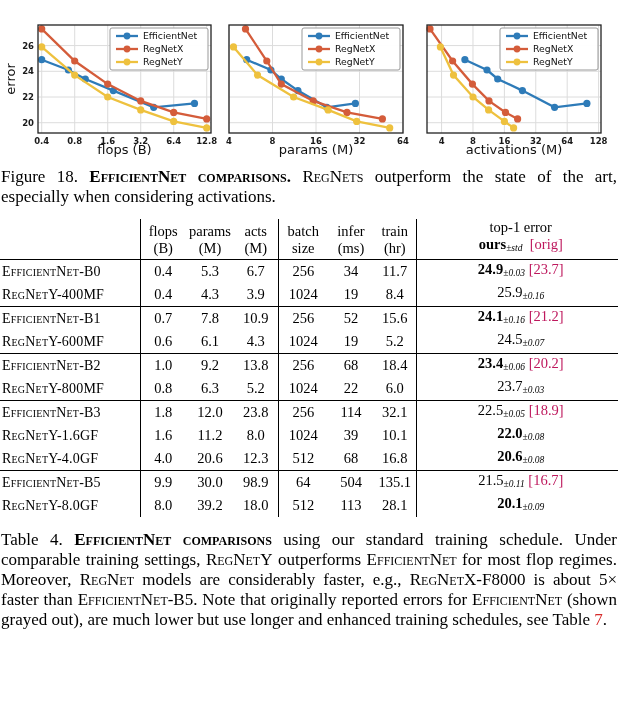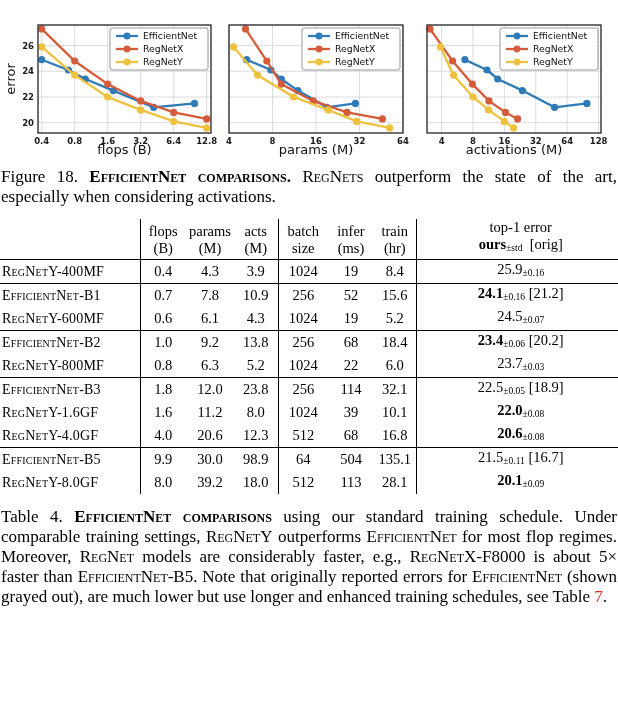--- a/index.html
+++ b/index.html
@@ -40,22 +40,22 @@
   table.cmp thead th { line-height:17px; vertical-align:bottom; padding-bottom:2px;margin-top:34px; }
   table.cmp thead { border-bottom:1.6px solid #000; }
   table.cmp .g1 { border-left:1px solid #000; }
   table.cmp .g2 { border-left:1px solid #000; }
   table.cmp .g3 { border-left:1px solid #000; text-align:center; padding-left:7px; }
   table.cmp tr.pair-start td { border-top:1px solid #000; }
   table.cmp td.name {
     text-align:left; padding-left:2px;
     font-variant:small-caps; letter-spacing:.2px; font-size:14px;
   }
-  .sub  { font-size:9.5px; vertical-align:-2px; letter-spacing:0; }
-  .gray { color:#000000; }
+  .sub  { font-size:9.5px; vertical-align:-2px; letter-spacing:0;font-style:italic; }
+  .gray { color:#be185d; }
 </style>
 </head>
 <body>
 
 <div class="charts-row">
   <svg class="chart-svg" width="217" height="158" viewBox="0 0 217 158">
       <rect x="38" y="23" width="173" height="108" fill="#ffffff"></rect>
       <g>
         <line x1="41.712138008628685" y1="23" x2="41.712138008628685" y2="131" stroke="#dcdcdc" stroke-width="1"></line>
         <line x1="74.71633400095672" y1="23" x2="74.71633400095672" y2="131" stroke="#dcdcdc" stroke-width="1"></line>
@@ -273,20 +273,30 @@
       <th><span>params</span><br><span>(M)</span></th>
       <th><span>acts</span><br><span>(M)</span></th>
       <th class="g2"><span>batch</span><br><span>size</span></th>
       <th><span>infer</span><br><span>(ms)</span></th>
       <th><span>train</span><br><span>(hr)</span></th>
       <th class="g3"><span>top-1 error</span><br><span class="b">ours</span><span class="sub">±std</span>&nbsp;&nbsp;<span class="gray">[orig]</span></th>
     </tr>
   </thead>
   <tbody id="table-body">
       <tr>
+        <td class="name">EfficientNet-B0</td>
+        <td class="g1">0.4</td>
+        <td>5.3</td>
+        <td>6.7</td>
+        <td class="g2">256</td>
+        <td>34</td>
+        <td>11.7</td>
+        <td class="g3"><span class="b">24.9</span><span class="sub">±0.03</span><span class="gray"> [23.7]</span></td>
+      </tr>
+      <tr>
         <td class="name">RegNetY-400MF</td>
         <td class="g1">0.4</td>
         <td>4.3</td>
         <td class="b">3.9</td>
         <td class="g2">1024</td>
         <td>19</td>
         <td>8.4</td>
         <td class="g3"><span>25.9</span><span class="sub">±0.16</span></td>
       </tr>
       <tr class="pair-start">

